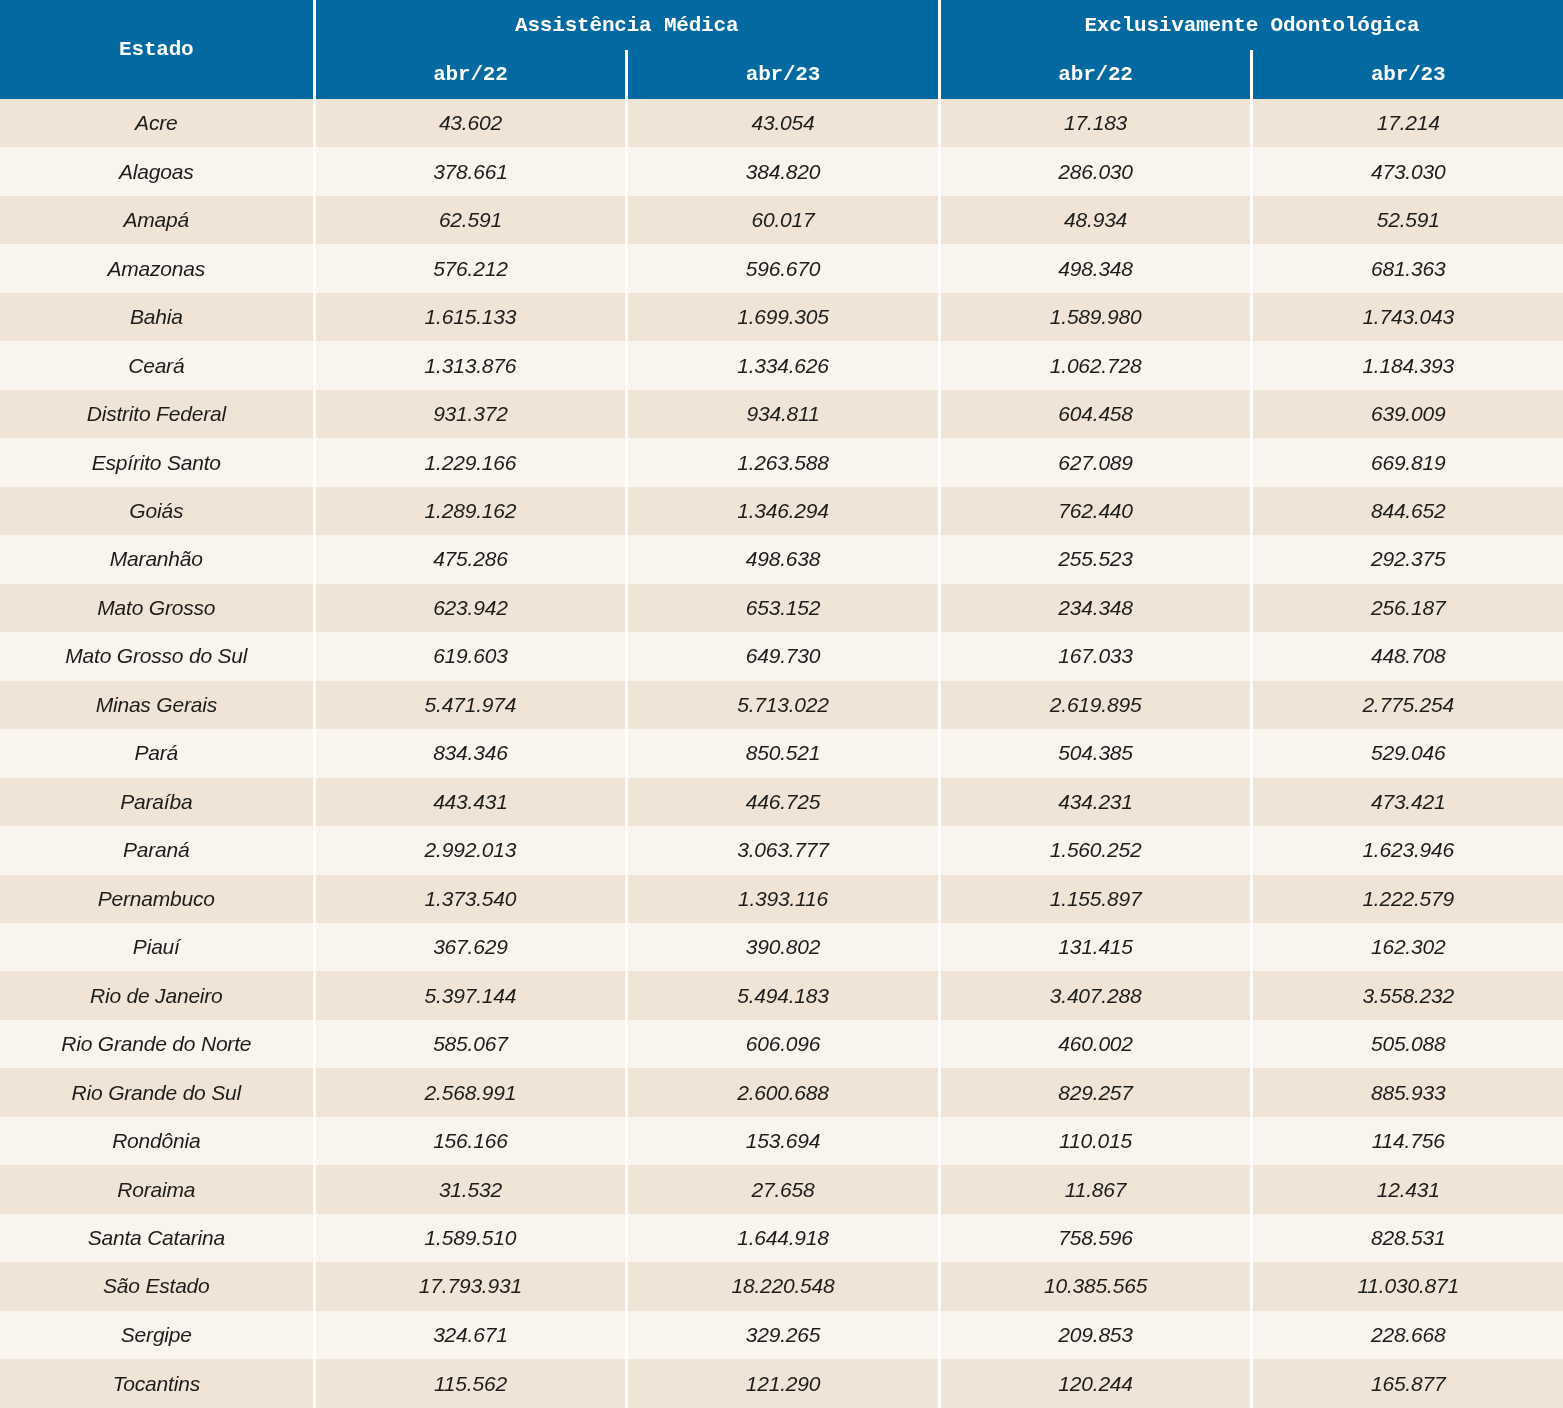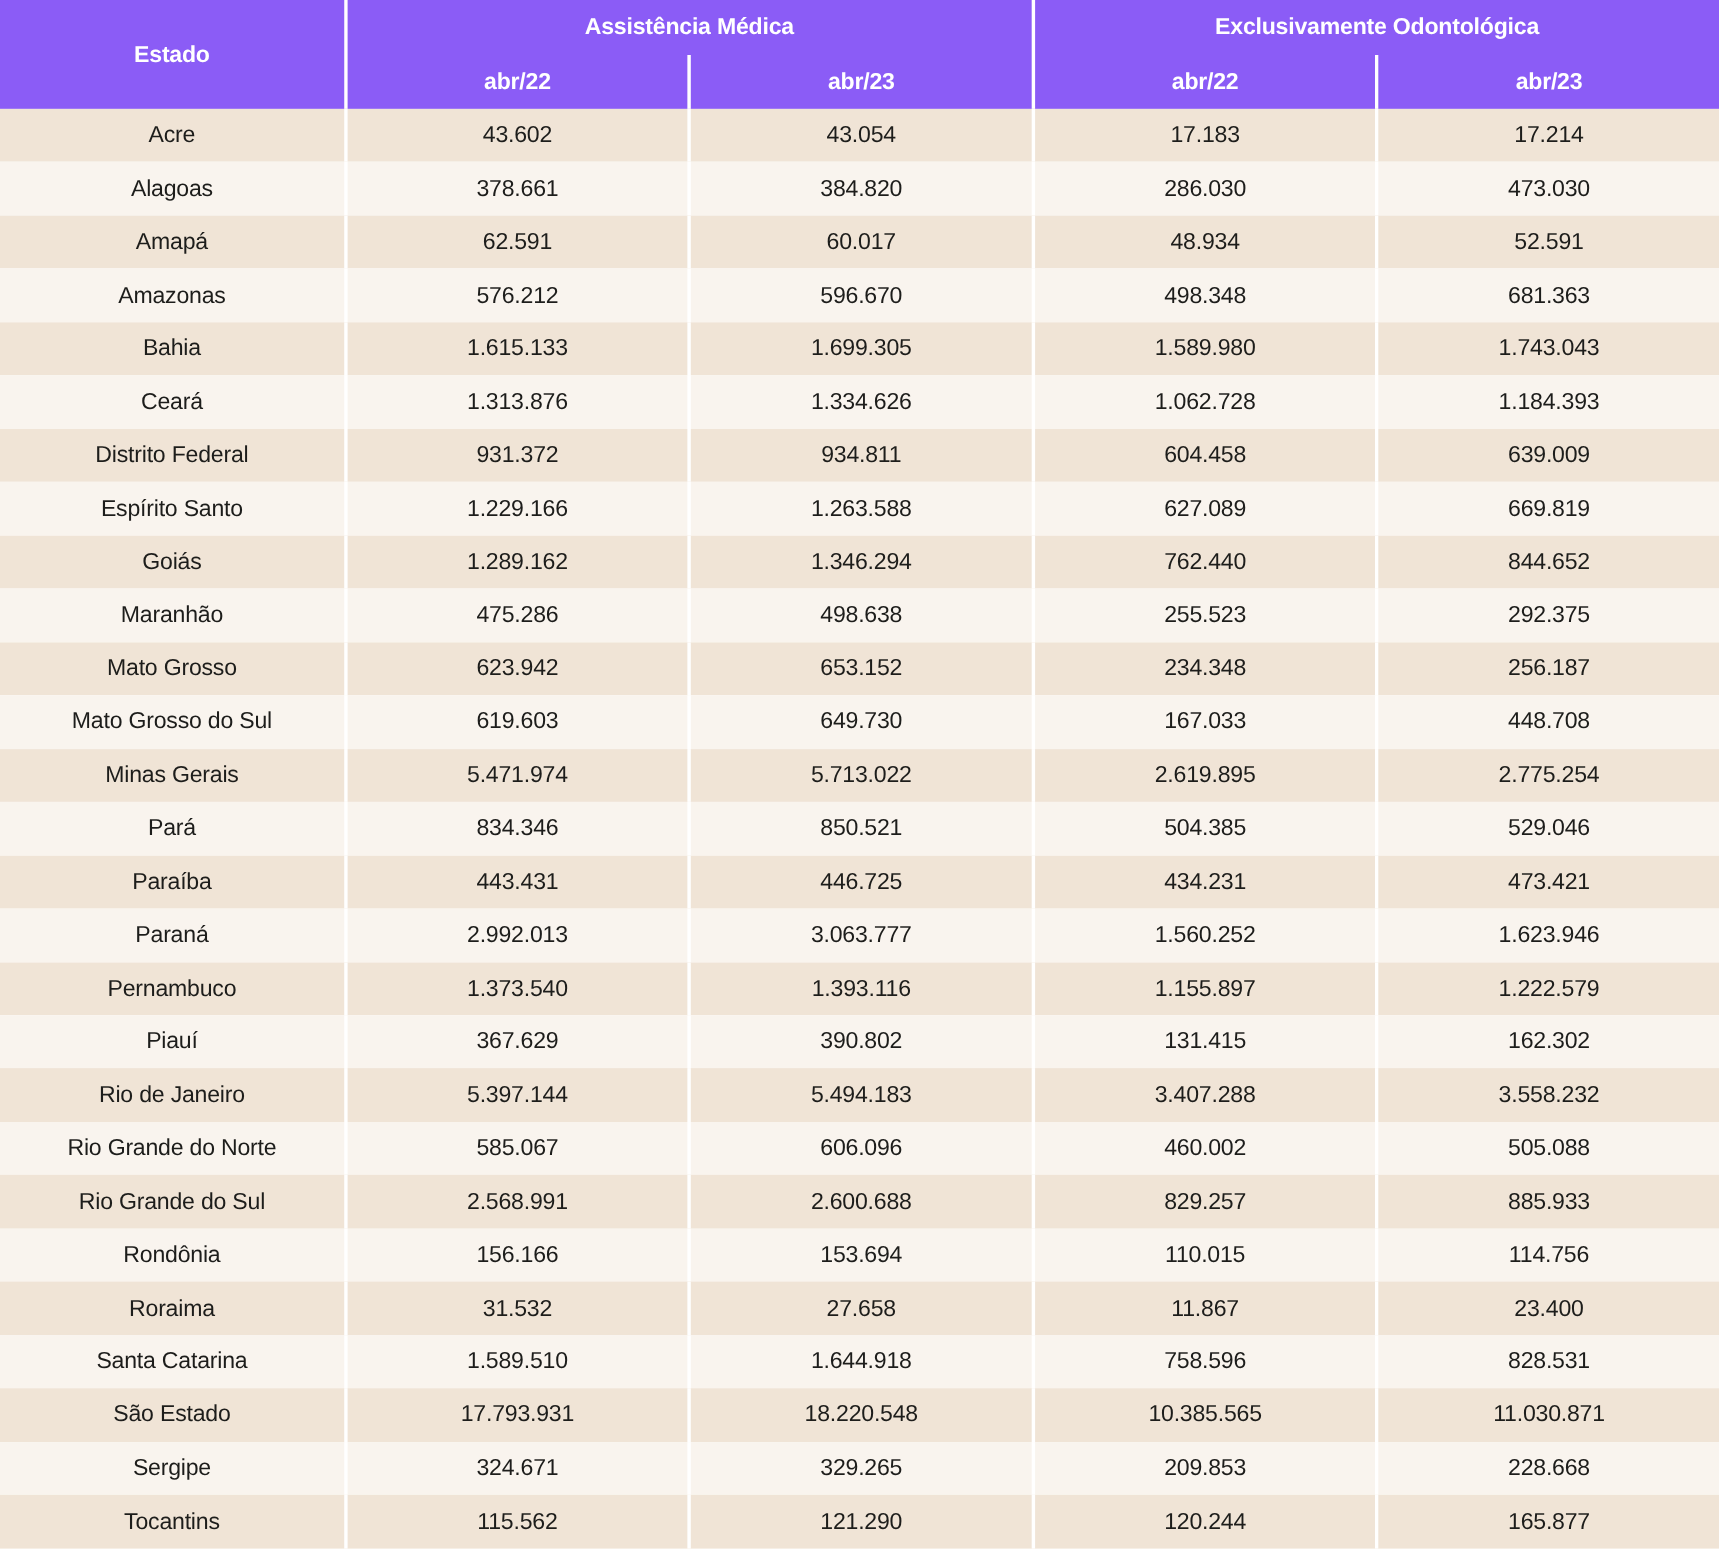--- a/index.html
+++ b/index.html
@@ -24,30 +24,31 @@
   th, td {
     box-sizing: border-box;
     text-align: center;
     vertical-align: middle;
     padding: 0 6px;
     letter-spacing: -0.2px;
     overflow: hidden;
     white-space: nowrap;
   }
   thead th {
-    background: #8b5cf6;
+    background: #0369a1;
     color: #ffffff;
     font-weight: bold;
     font-size: 21px;
+    font-family: Liberation Mono, monospace;
   }
   thead tr.group-row { height: 50px; }
   thead tr.sub-row   { height: 49px; }
   thead th.group-header { border-left: 3px solid #ffffff; }
   thead tr.sub-row th   { border-left: 3px solid #ffffff; }
-  tbody tr { height: 48px; }
+  tbody tr { height: 48px; font-style: italic; }
   tbody td {
     font-size: 21px;
     color: #1d1d1b;
   }
   tbody td:not(:first-child) { border-left: 3px solid #ffffff; }
   tbody tr:nth-child(odd)  td { background: #f0e4d6; }
   tbody tr:nth-child(even) td { background: #f9f4ee; }
 </style>
 </head>
 <body>
@@ -226,21 +227,21 @@
         <td>156.166</td>
         <td>153.694</td>
         <td>110.015</td>
         <td>114.756</td>
       </tr>
       <tr>
         <td>Roraima</td>
         <td>31.532</td>
         <td>27.658</td>
         <td>11.867</td>
-        <td>23.400</td>
+        <td>12.431</td>
       </tr>
       <tr>
         <td>Santa Catarina</td>
         <td>1.589.510</td>
         <td>1.644.918</td>
         <td>758.596</td>
         <td>828.531</td>
       </tr>
       <tr>
         <td>São Estado</td>

